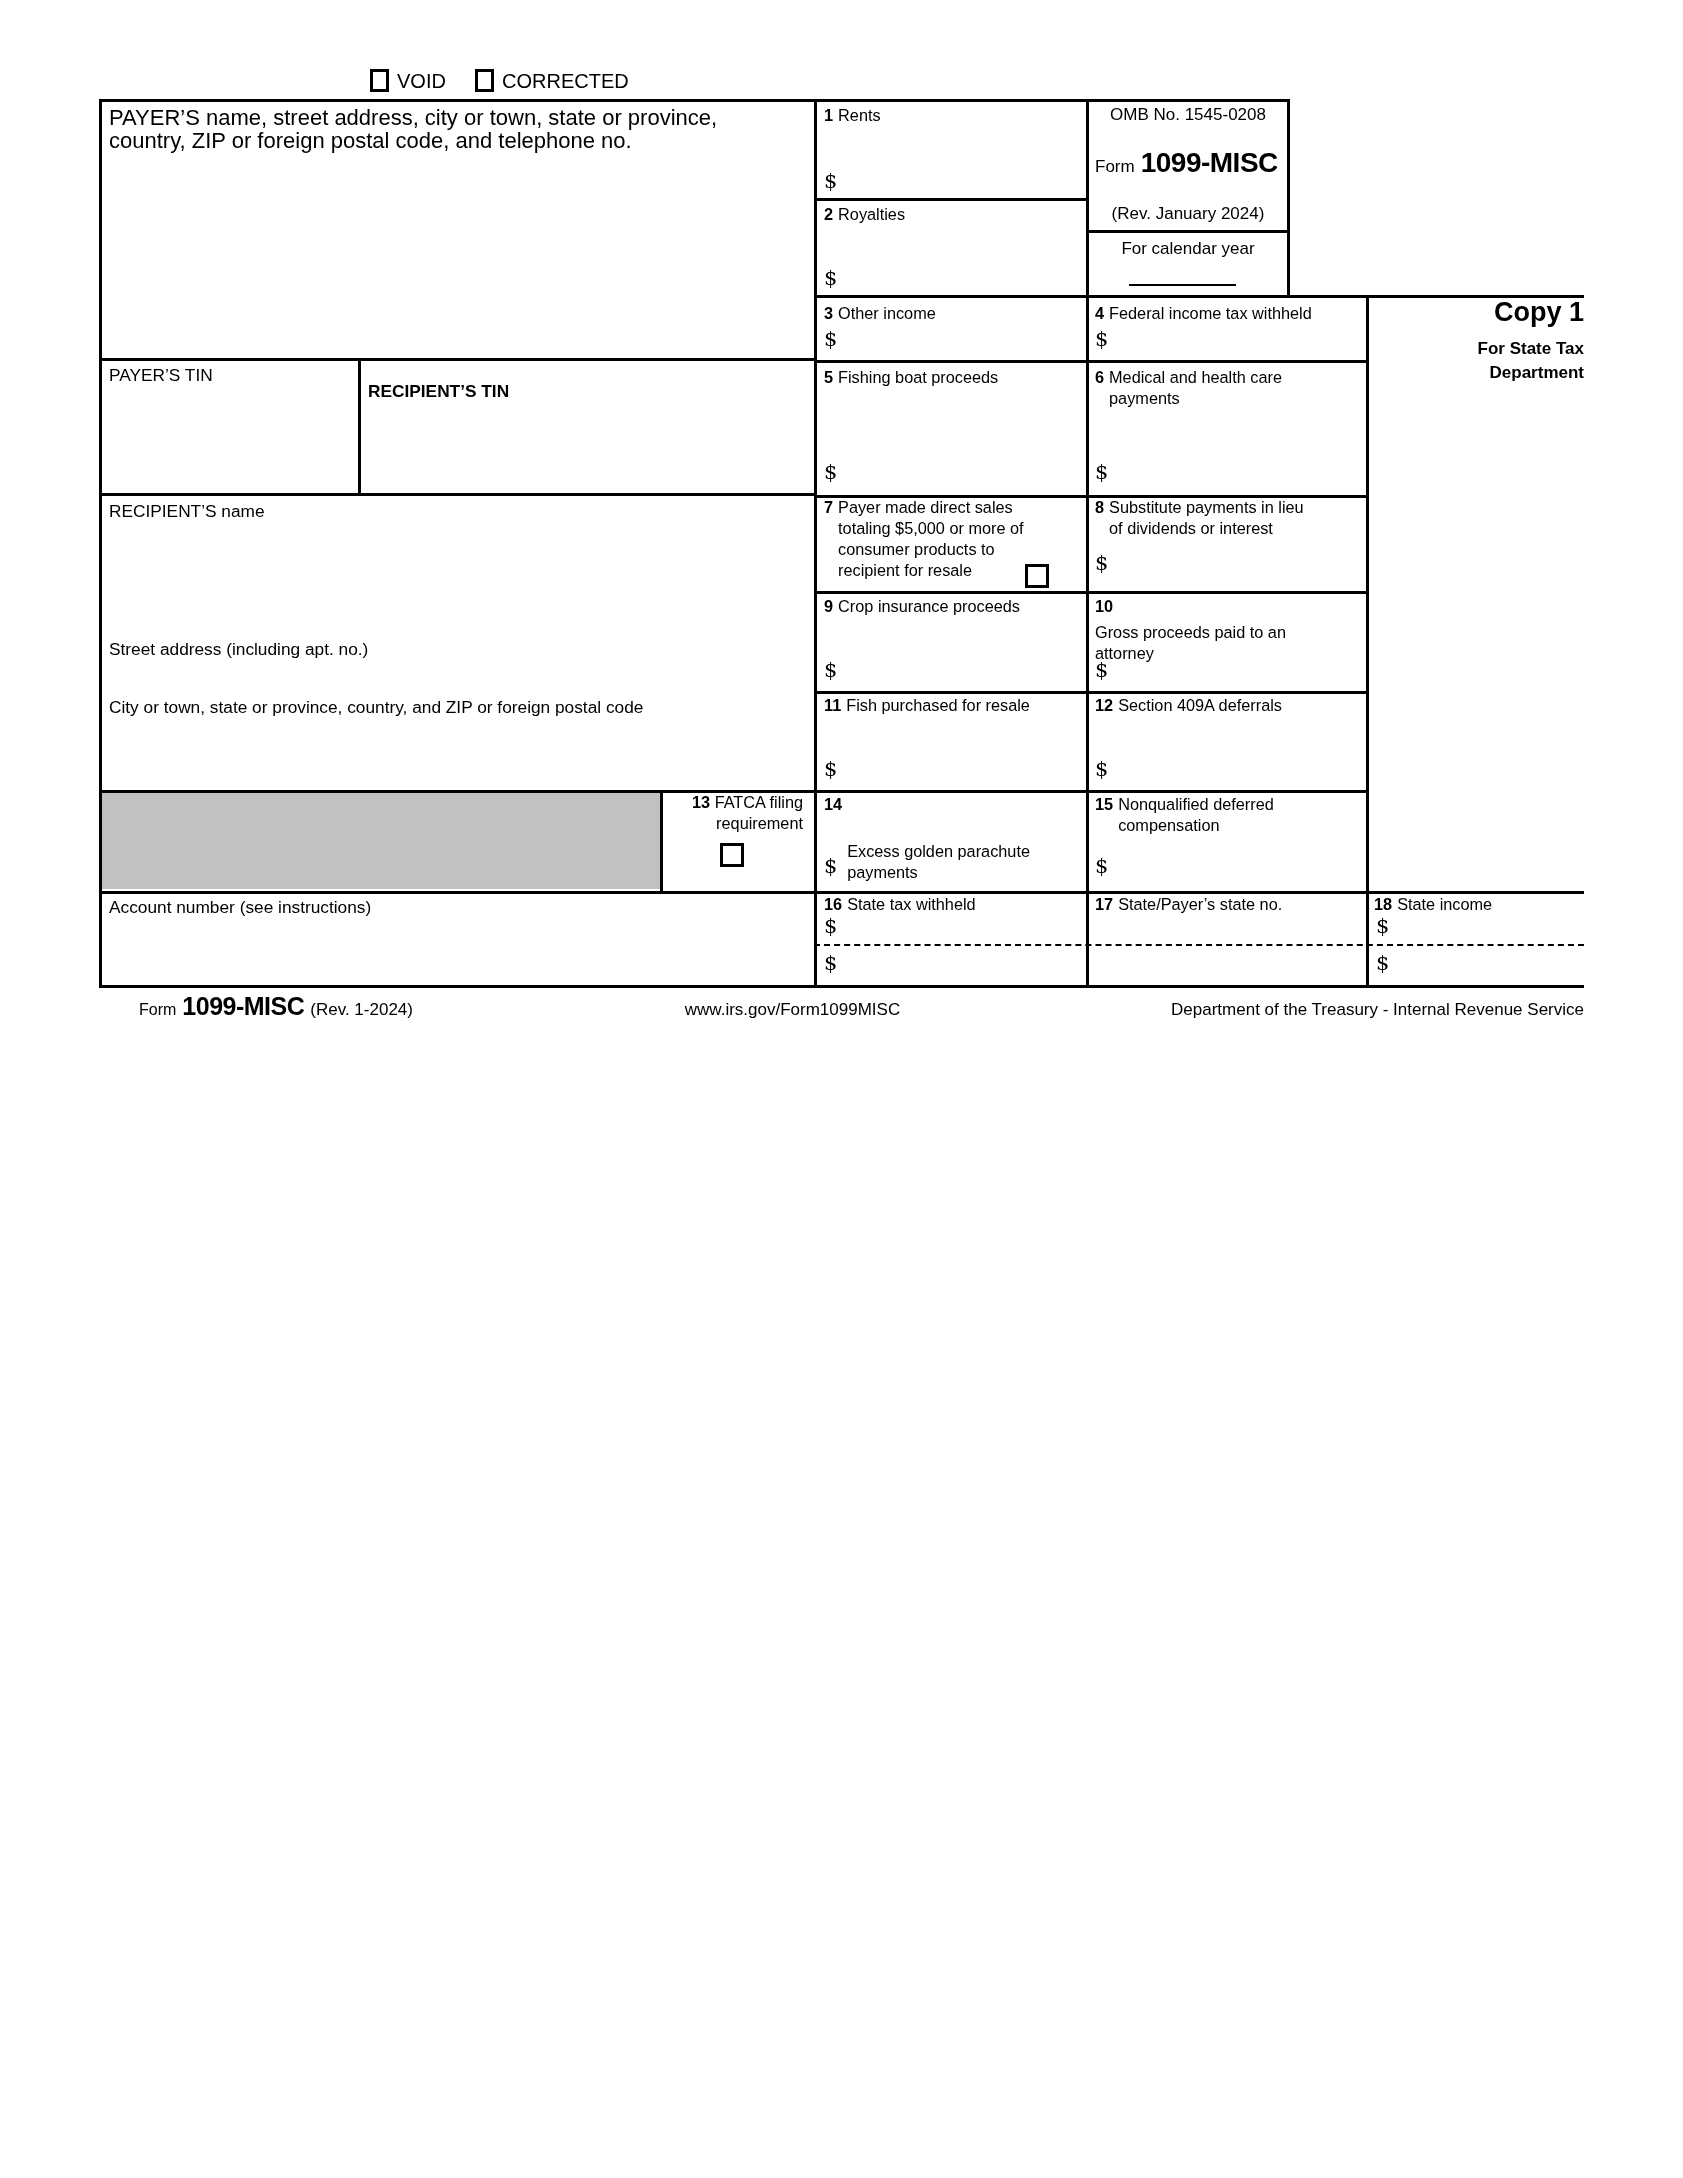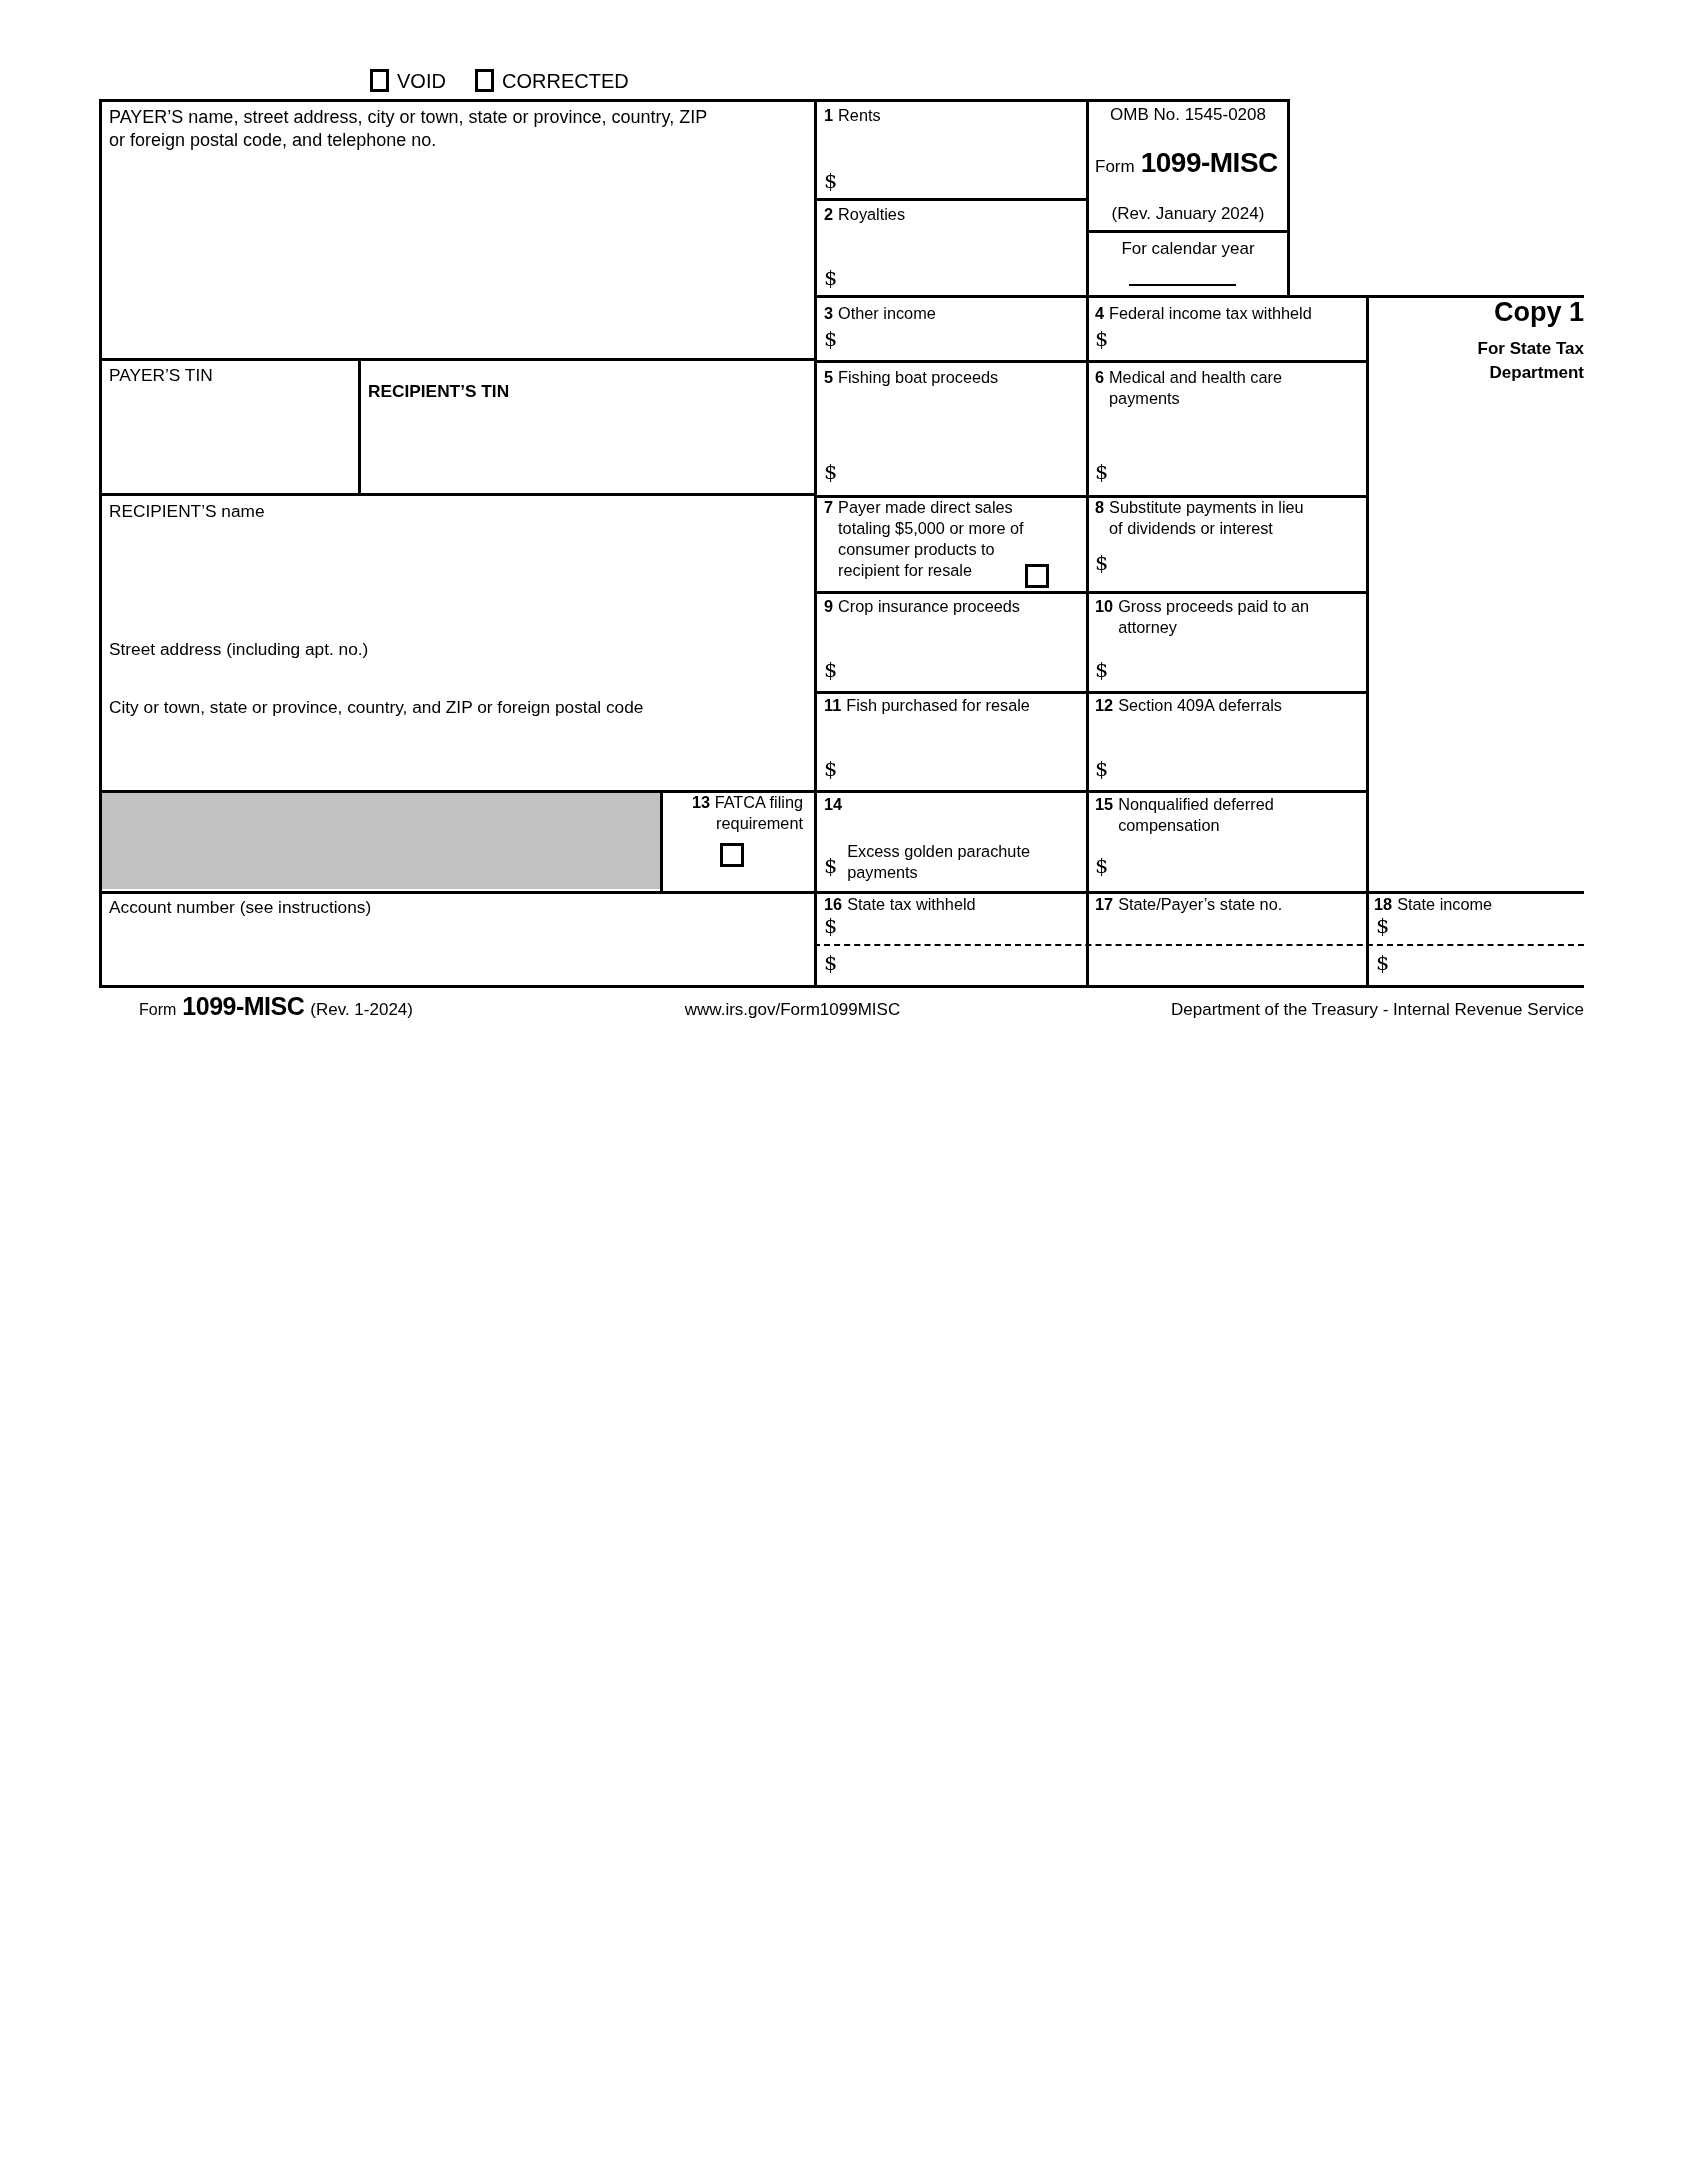--- a/index.html
+++ b/index.html
@@ -3,21 +3,21 @@
 <meta charset="utf-8">
 <style>
   html,body{margin:0;padding:0;background:#ffffff;}
   #page{position:relative;width:1683px;height:2178px;background:#ffffff;overflow:hidden;
         font-family:"Liberation Sans","DejaVu Sans",sans-serif;color:#000;}
   .abs{position:absolute;}
   .hline{position:absolute;height:3px;background:#000;}
   .vline{position:absolute;width:3px;background:#000;}
   .dashline{position:absolute;height:0;border-top:2px dashed #000;}
   .lbl{position:absolute;font-size:17.3px;line-height:21px;white-space:nowrap;}
-  .wraplbl{position:absolute;font-size:18px;line-height:23px;}
+  .wraplbl{position:absolute;font-size:22px;line-height:23px;}
   .boxlbl{position:absolute;display:flex;gap:5px;font-size:16.3px;line-height:21px;}
   .boxlbl .num{font-weight:bold;white-space:nowrap;}
   .boxlbl .txt{flex:0 1 auto;}
   .dollar{position:absolute;font-family:"DejaVu Serif",serif;font-size:21px;line-height:22px;}
   .checkbox{position:absolute;box-sizing:border-box;border:3px solid #000;background:#fff;}
   .ctr{text-align:center;}
   .rgt{text-align:right;}
   .grayfill{position:absolute;background:#c1c1c1;}
   .bigtitle{position:absolute;font-weight:bold;font-size:29px;line-height:31px;text-align:right;}
   .copy1{position:absolute;font-weight:bold;font-size:27px;line-height:29px;text-align:right;}
@@ -140,21 +140,21 @@
       <span class="txt" style="width:203px;">Substitute payments in lieu of dividends or interest</span>
   </div>
   <div class="dollar" style="left:1095px;top:552px;">$</div>
 
   <div class="boxlbl" style="left:824px;top:596px;">
     <span class="num">9</span>
       <span class="txt">Crop insurance proceeds</span>
   </div>
   <div class="dollar" style="left:824px;top:659px;">$</div>
 
-  <div class="boxlbl" style="left:1095px;top:596px;">
+  <div class="boxlbl" style="left:1095px;top:596px;flex-direction:column;">
     <span class="num">10</span>
       <span class="txt" style="width:198px;">Gross proceeds paid to an attorney</span>
   </div>
   <div class="dollar" style="left:1095px;top:659px;">$</div>
 
   <div class="boxlbl" style="left:824px;top:695px;">
     <span class="num">11</span>
       <span class="txt">Fish purchased for resale</span>
   </div>
   <div class="dollar" style="left:824px;top:758px;">$</div>

